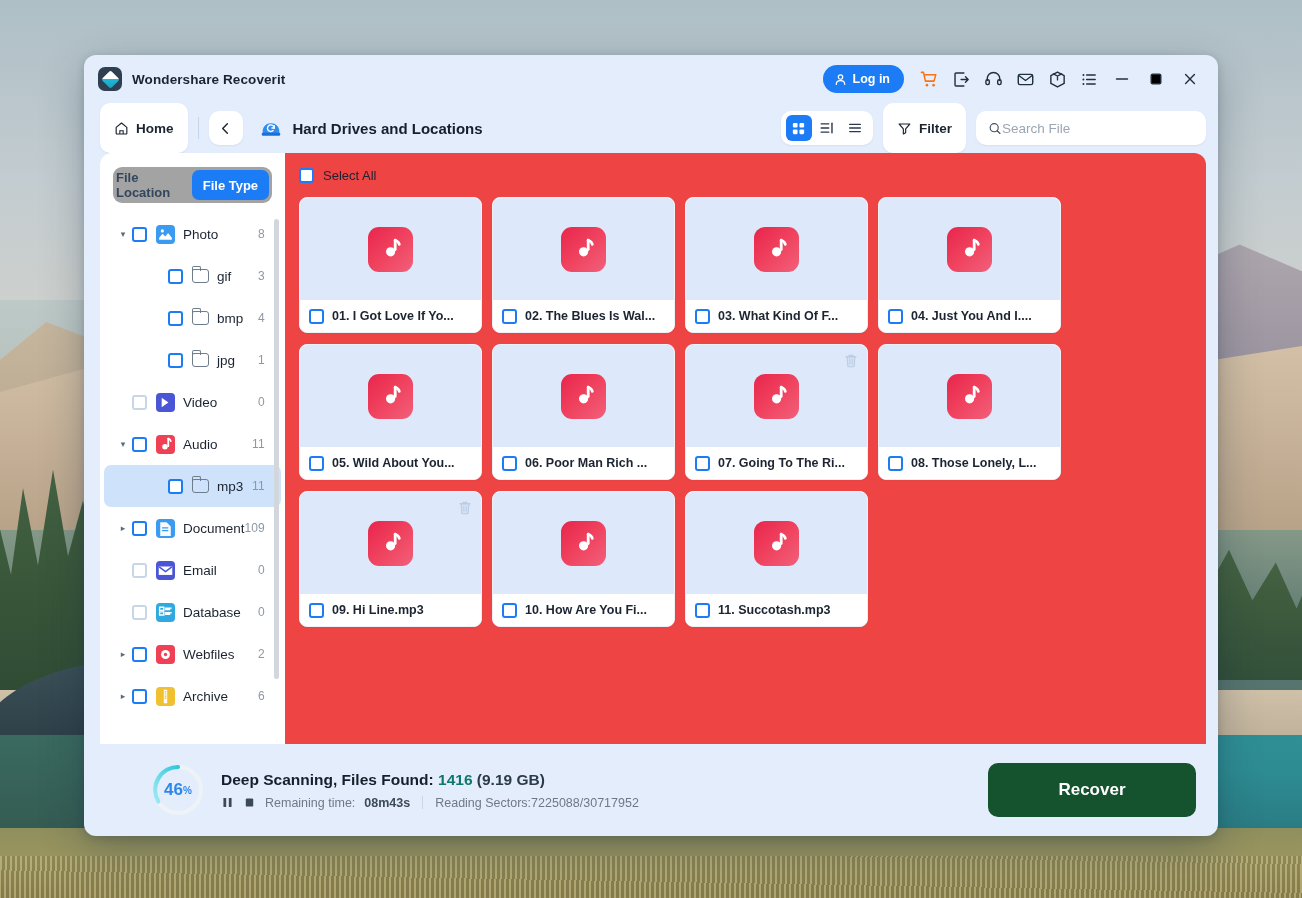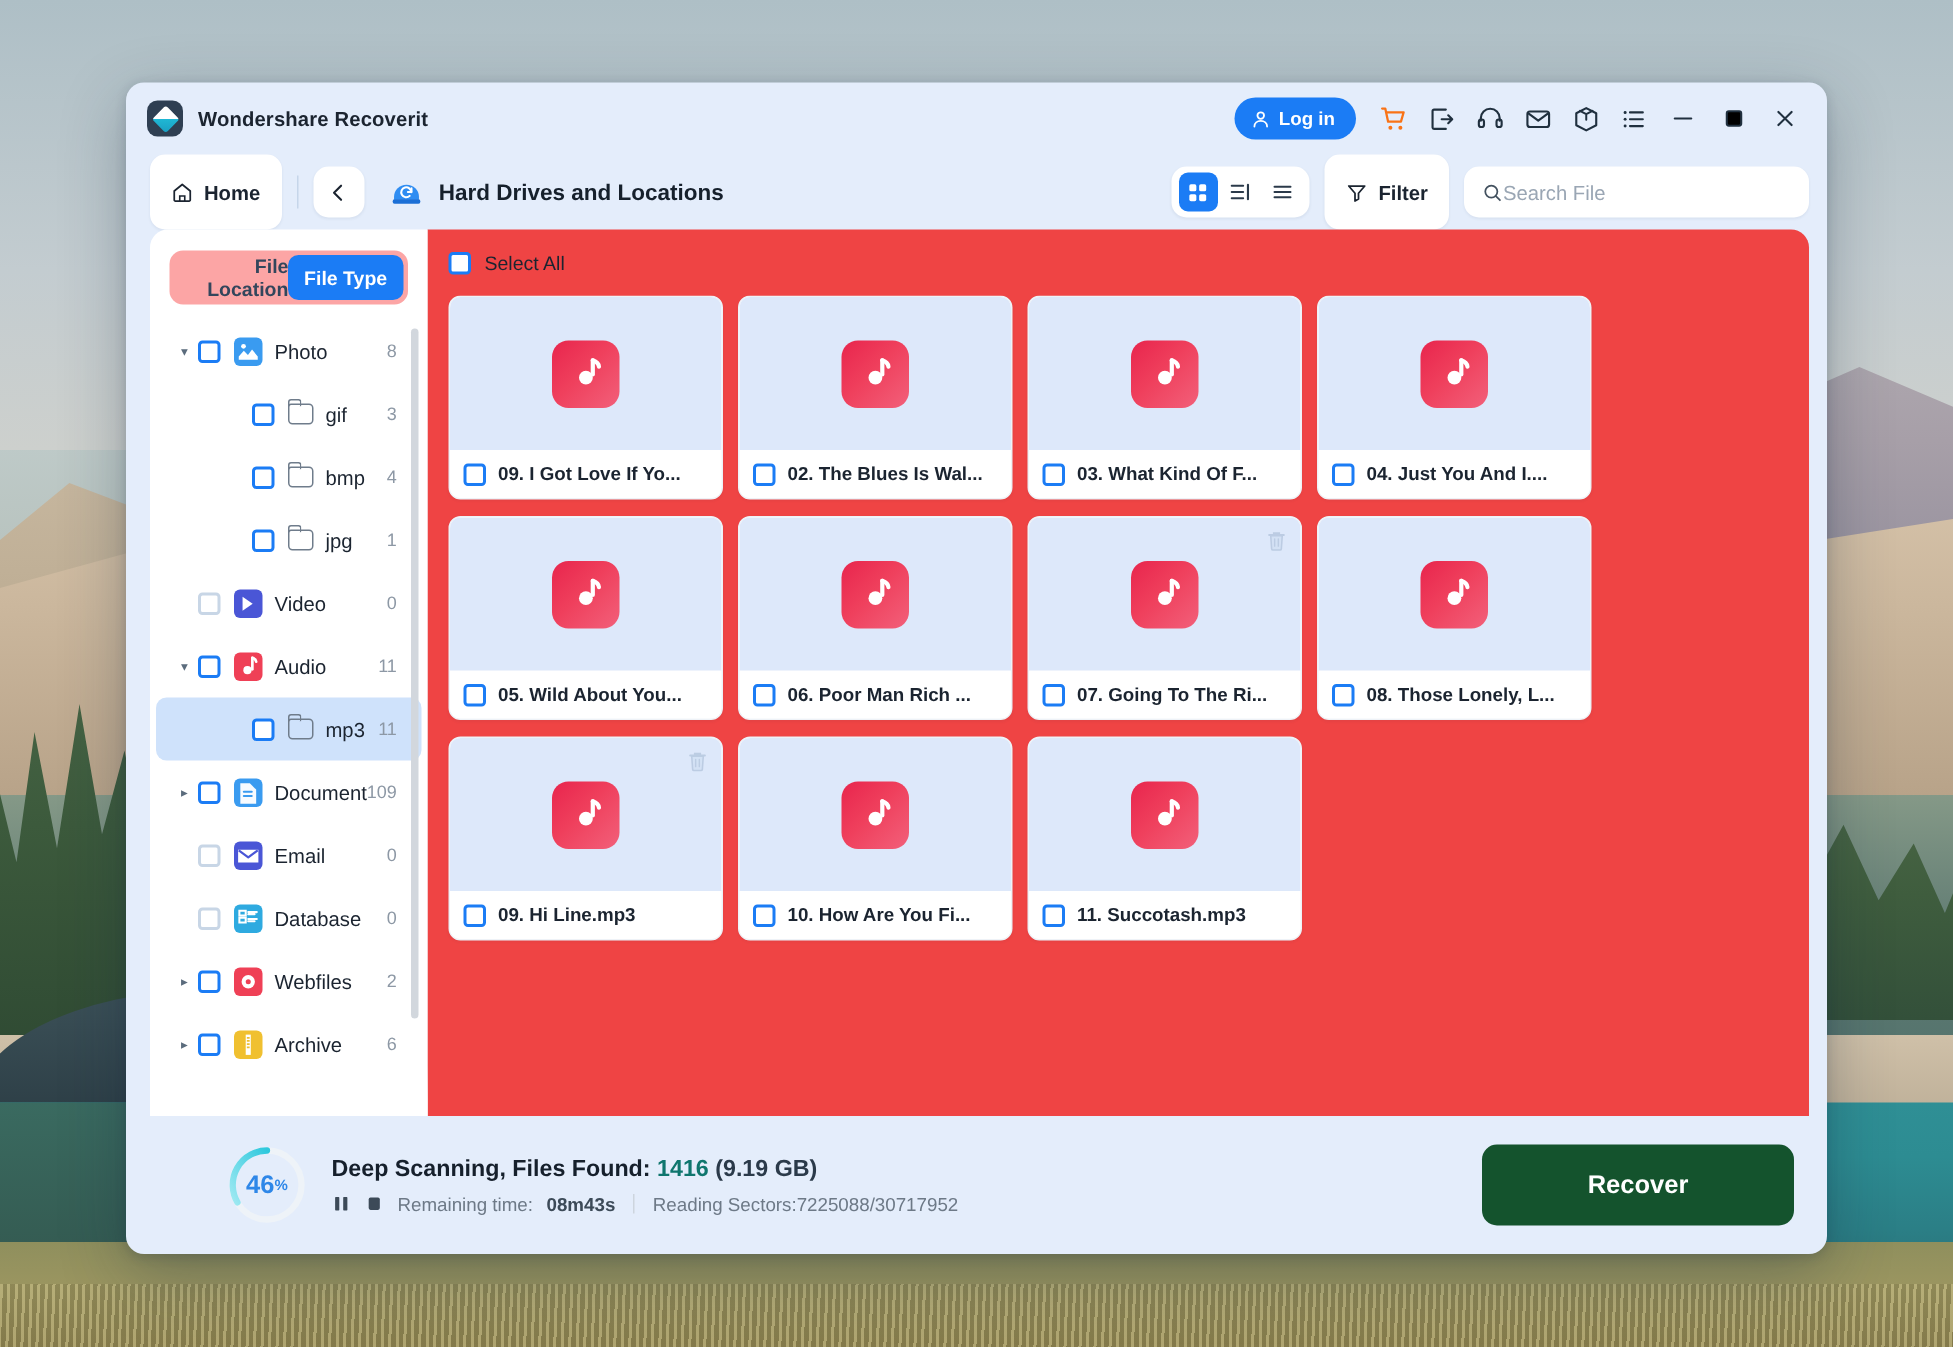--- a/index.html
+++ b/index.html
@@ -97,22 +97,22 @@
   .searchbox { height: 34px; width: 230px; background: #fff; border-radius: 10px; display: flex;
     align-items: center; gap: 0; padding: 0 12px; box-shadow: 0 1px 2px rgba(30,50,80,.07); }
   .searchbox input { border: none; outline: none; font-size: 13.5px; color: #222; width: 100%;
     background: transparent; font-family: "Liberation Sans", sans-serif; }
   .searchbox input::placeholder { color: #9aa6b4; }
 
   
   .panes { flex: 1 1 auto; display: flex; padding: 0 12px 0 16px; gap: 0; min-height: 0; }
   .sidebar { width: 272px; background: #fff; border-radius: 12px 0 0 0; display: flex;
     flex-direction: column; min-height: 0; position: relative; }
-  .seg { margin: 14px 13px 6px 13px; height: 36px; background: #fca5a5; border-radius: 9px;
-    display: flex; padding: 3px; text-align: right; }
+  .seg { margin: 14px 13px 6px 13px; height: 36px; background: #a3a3a3; border-radius: 9px;
+    display: flex; padding: 3px; }
   .seg-btn { flex: 1; border-radius: 7px; display: flex; align-items: center; justify-content: center;
     font-size: 13px; font-weight: 600; color: #33465c; cursor: pointer; }
   .seg-btn.active { background: #1b7cf5; color: #fff; }
   .tree { flex: 1 1 auto; overflow: hidden; position: relative; padding-top: 4px; }
   .trow { height: 42px; display: flex; align-items: center; padding-right: 16px; cursor: pointer;
     position: relative; border-radius: 7px; margin: 0 4px; }
   .trow.sel { background: #cfe2fb; }
   .caret { width: 18px; display: flex; align-items: center; justify-content: center; flex: 0 0 18px;
     color: #5b6c7d; font-size: 9px; }
   .cbx { width: 15px; height: 15px; border-radius: 3px; border: 2px solid #1b7cf5; flex: 0 0 15px;
@@ -480,21 +480,21 @@
                 <span class="mp3ico">
                   <svg width="26" height="26" viewBox="0 0 26 26" fill="none">
                     <path d="M17.2 4.2v9.4" stroke="#fff" stroke-width="2.8" stroke-linecap="round"></path>
                     <path d="M17.2 4.2c2.6.9 3.9 2.3 4.1 4.2" stroke="#fff" stroke-width="2.8" stroke-linecap="round" fill="none"></path>
                     <circle cx="12.6" cy="15.8" r="4.6" fill="#fff"></circle>
                   </svg>
                 </span>
               </div>
               <div class="cap">
                 <span class="cbx"></span>
-                <span class="nm">09. I Got Love If Yo...</span>
+                <span class="nm">01. I Got Love If Yo...</span>
               </div>
             </div>
             <div class="card">
               <div class="thumb">
                 <span class="mp3ico">
                   <svg width="26" height="26" viewBox="0 0 26 26" fill="none">
                     <path d="M17.2 4.2v9.4" stroke="#fff" stroke-width="2.8" stroke-linecap="round"></path>
                     <path d="M17.2 4.2c2.6.9 3.9 2.3 4.1 4.2" stroke="#fff" stroke-width="2.8" stroke-linecap="round" fill="none"></path>
                     <circle cx="12.6" cy="15.8" r="4.6" fill="#fff"></circle>
                   </svg>

